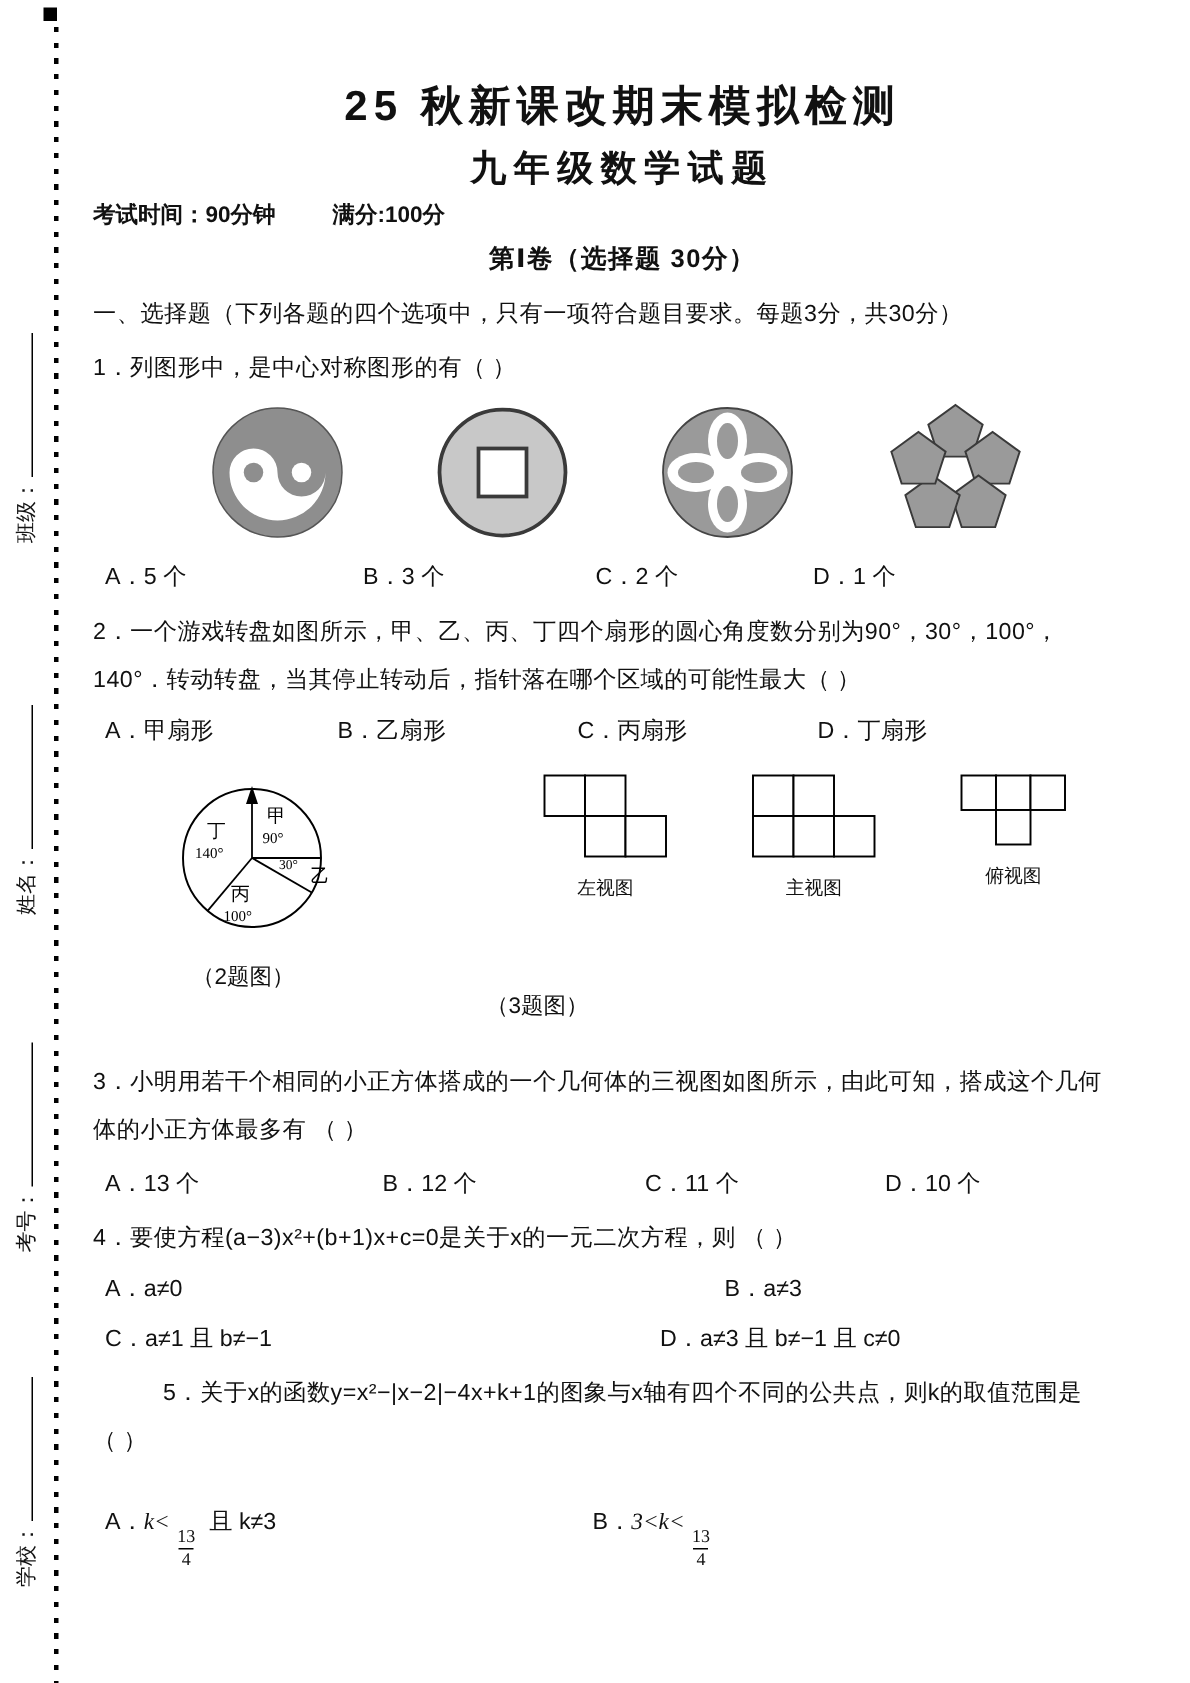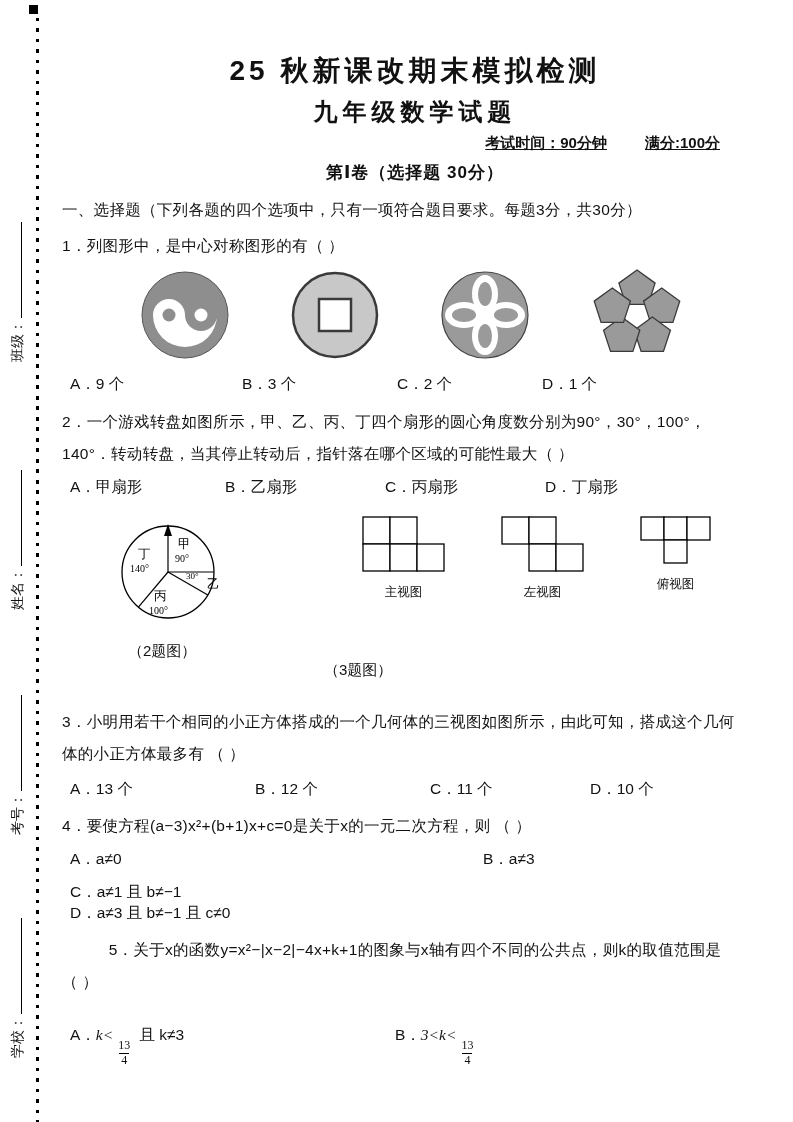--- a/index.html
+++ b/index.html
@@ -8,21 +8,21 @@
   .dot-start{position:absolute;left:29px;top:5px;width:9px;height:9px;background:#000;}
   .dotline{position:absolute;left:36px;top:18px;bottom:0;width:3px;
            background:repeating-linear-gradient(to bottom,#000 0 3.5px,transparent 3.5px 10.5px);}
   .margin-field{position:absolute;width:180px;height:20px;transform:rotate(-90deg);
                 font-size:14px;white-space:nowrap;display:flex;align-items:baseline;}
   .margin-field .blank{display:inline-block;width:96px;height:13px;border-bottom:1.4px solid #000;margin-left:2px;}
   .content{position:absolute;left:62px;top:4px;width:706px;}
   .title{margin-top:48px;text-align:center;font-size:28px;font-weight:bold;letter-spacing:4px;}
   .subtitle{margin-top:6px;text-align:center;font-size:24px;font-weight:bold;letter-spacing:5px;
             font-family:"Liberation Serif","DejaVu Serif",serif;}
-  .exam-info{margin-top:6px;text-align:right;padding-right:48px;font-weight:bold;font-size:15px;text-decoration:underline;}
+  .exam-info{margin-top:6px;padding-right:48px;font-weight:bold;font-size:15px;}
   .exam-info .gap{display:inline-block;width:38px;}
   .section-head{margin-top:8px;text-align:center;font-size:17px;font-weight:bold;letter-spacing:1px;}
   .para{font-size:15.5px;line-height:1.5;letter-spacing:0.3px;}
   .q1-figs{display:flex;align-items:center;margin-top:10px;padding-left:77px;gap:58px;}
   .opts{display:flex;font-size:15.5px;padding-left:8px;}
   .opts > span{display:inline-block;white-space:nowrap;}
   .w145{width:145px}.w155{width:155px}.w160{width:160px}.w172{width:172px}
   .w175{width:175px}.w185{width:185px}.w325{width:325px}.w365{width:365px}.w370{width:370px}
   .figs-row{display:flex;align-items:flex-start;padding-left:48px;margin-top:8px;}
   .pie line{stroke:#000;stroke-width:1.2;}
@@ -110,21 +110,21 @@
           <polygon points="0,-19 18.1,-5.9 11.2,15.4 -11.2,15.4 -18.1,-5.9" transform="translate(0,-26)"></polygon>
           <polygon points="0,-19 18.1,-5.9 11.2,15.4 -11.2,15.4 -18.1,-5.9" transform="translate(24.7,-8) rotate(72)"></polygon>
           <polygon points="0,-19 18.1,-5.9 11.2,15.4 -11.2,15.4 -18.1,-5.9" transform="translate(15.3,21) rotate(144)"></polygon>
           <polygon points="0,-19 18.1,-5.9 11.2,15.4 -11.2,15.4 -18.1,-5.9" transform="translate(-15.3,21) rotate(216)"></polygon>
           <polygon points="0,-19 18.1,-5.9 11.2,15.4 -11.2,15.4 -18.1,-5.9" transform="translate(-24.7,-8) rotate(288)"></polygon>
         </g>
       </svg>
     </div>
 
     <div class="opts" style="margin-top:12px;">
-      <span class="w172">A．9 个</span>
+      <span class="w172">A．5 个</span>
       <span class="w155">B．3 个</span>
       <span class="w145">C．2 个</span>
       <span>D．1 个</span>
     </div>
 
     <div class="para" style="margin-top:15px;">2．一个游戏转盘如图所示，甲、乙、丙、丁四个扇形的圆心角度数分别为90°，30°，100°，</div>
     <div class="para" style="margin-top:9px;">140°．转动转盘，当其停止转动后，指针落在哪个区域的可能性最大（      ）</div>
 
     <div class="opts" style="margin-top:12px;">
       <span class="w155">A．甲扇形</span>
@@ -149,34 +149,34 @@
         <text class="deg" x="39" y="108">100°</text>
         <text class="zh" x="28" y="52">丁</text>
         <text class="deg" x="20" y="66">140°</text>
       </svg>
 
       <div class="views">
         <div class="view">
           <svg class="grid" width="83" height="56">
               <rect x="1" y="1" width="27" height="27"></rect>
               <rect x="28" y="1" width="27" height="27"></rect>
+              <rect x="28" y="28" width="27" height="27"></rect>
+              <rect x="55" y="28" width="27" height="27"></rect>
+            </svg>
+          <div class="view-label">左视图</div>
+        </div>
+        <div class="view">
+          <svg class="grid" width="83" height="56">
+              <rect x="1" y="1" width="27" height="27"></rect>
+              <rect x="28" y="1" width="27" height="27"></rect>
               <rect x="1" y="28" width="27" height="27"></rect>
               <rect x="28" y="28" width="27" height="27"></rect>
               <rect x="55" y="28" width="27" height="27"></rect>
             </svg>
           <div class="view-label">主视图</div>
-        </div>
-        <div class="view">
-          <svg class="grid" width="83" height="56">
-              <rect x="1" y="1" width="27" height="27"></rect>
-              <rect x="28" y="1" width="27" height="27"></rect>
-              <rect x="28" y="28" width="27" height="27"></rect>
-              <rect x="55" y="28" width="27" height="27"></rect>
-            </svg>
-          <div class="view-label">左视图</div>
         </div>
         <div class="view">
           <svg class="grid" width="71" height="48">
               <rect x="1" y="1" width="23" height="23"></rect>
               <rect x="24" y="1" width="23" height="23"></rect>
               <rect x="47" y="1" width="23" height="23"></rect>
               <rect x="24" y="24" width="23" height="23"></rect>
             </svg>
           <div class="view-label">俯视图</div>
         </div>
@@ -197,21 +197,21 @@
       <span class="w160">C．11 个</span>
       <span>D．10 个</span>
     </div>
 
     <div class="para" style="margin-top:14px;">4．要使方程(a−3)x²+(b+1)x+c=0是关于x的一元二次方程，则 （      ）</div>
 
     <div class="opts" style="margin-top:12px;gap:48px;">
       <span class="w365">A．a≠0</span>
       <span>B．a≠3</span>
     </div>
-    <div class="opts" style="margin-top:12px;flex-direction:column;">
+    <div class="opts" style="margin-top:12px;">
       <span class="w370">C．a≠1 且 b≠−1</span>
       <span>D．a≠3 且 b≠−1 且 c≠0</span>
     </div>
 
     <div class="para" style="margin-top:14px;text-align:center;">5．关于x的函数y=x²−|x−2|−4x+k+1的图象与x轴有四个不同的公共点，则k的取值范围是</div>
     <div class="para" style="margin-top:9px;">（      ）</div>
 
     <div class="opts" style="margin-top:32px;align-items:center;">
       <span class="w325">
         <span>A．</span><span class="mi">k&lt;</span><span class="frac">

